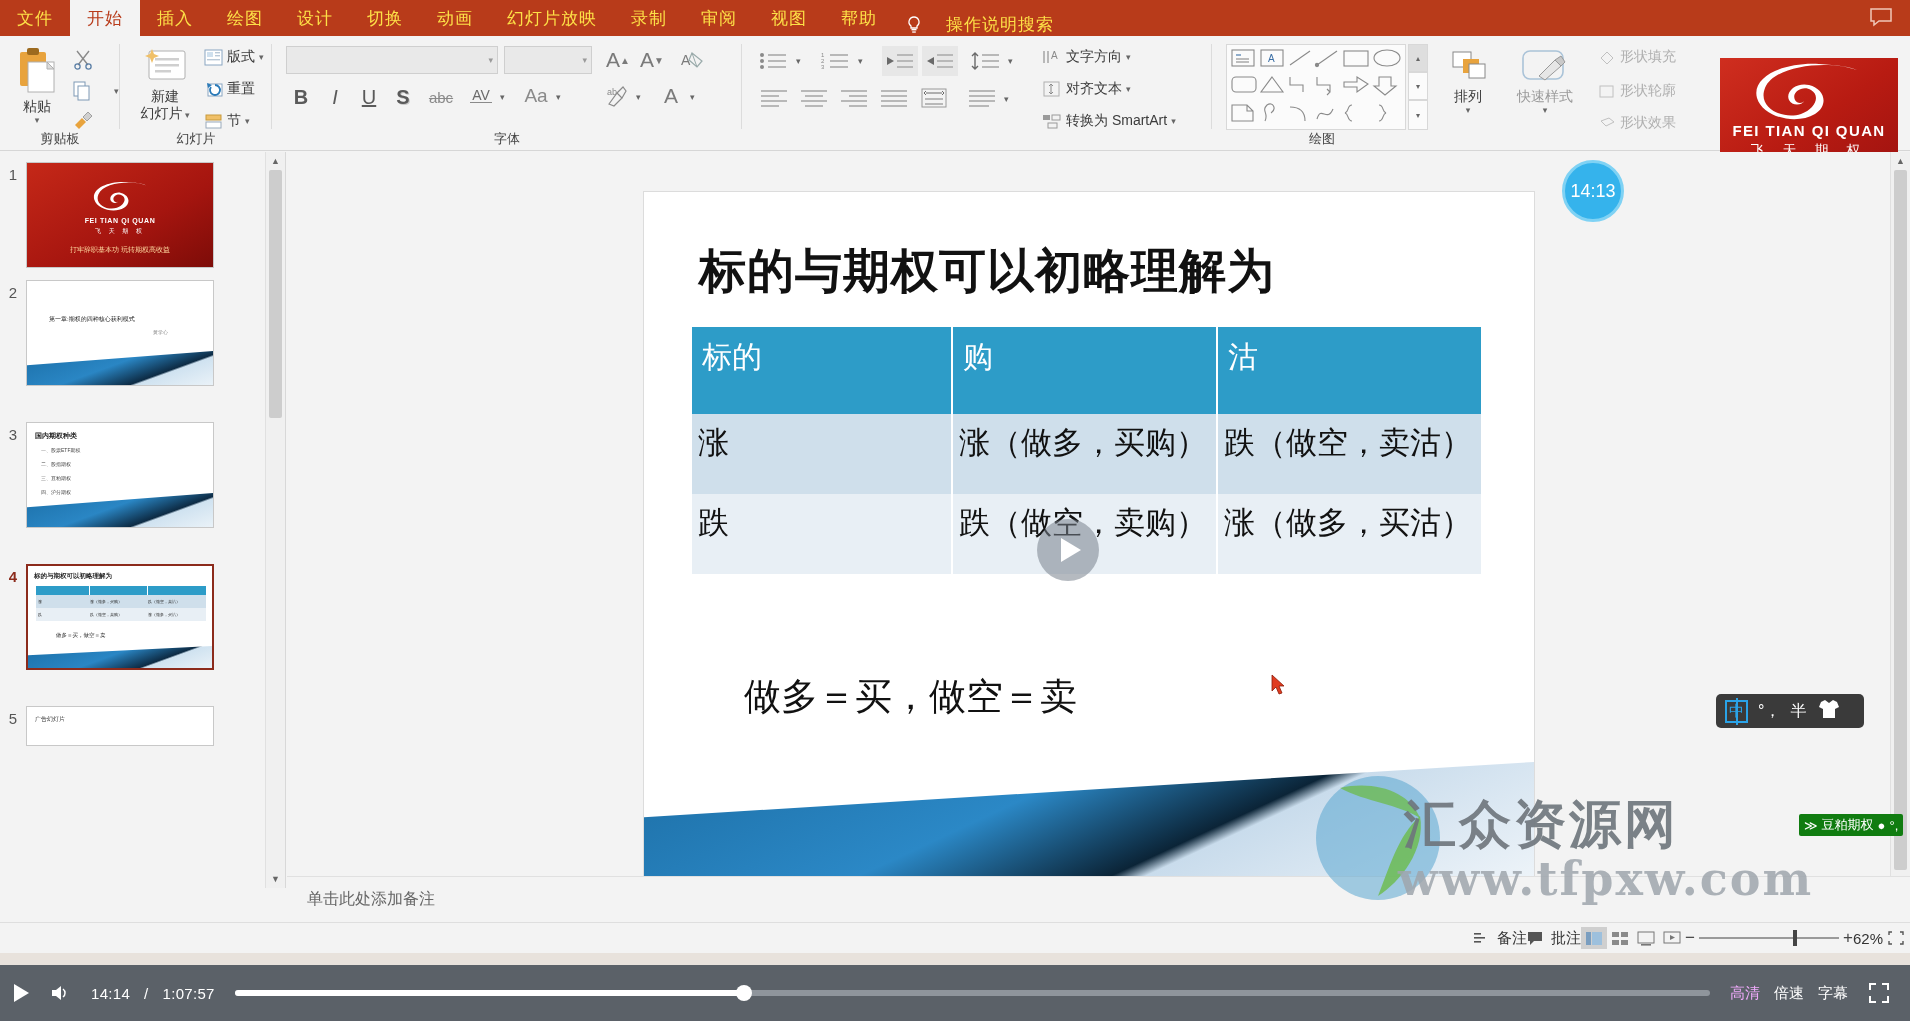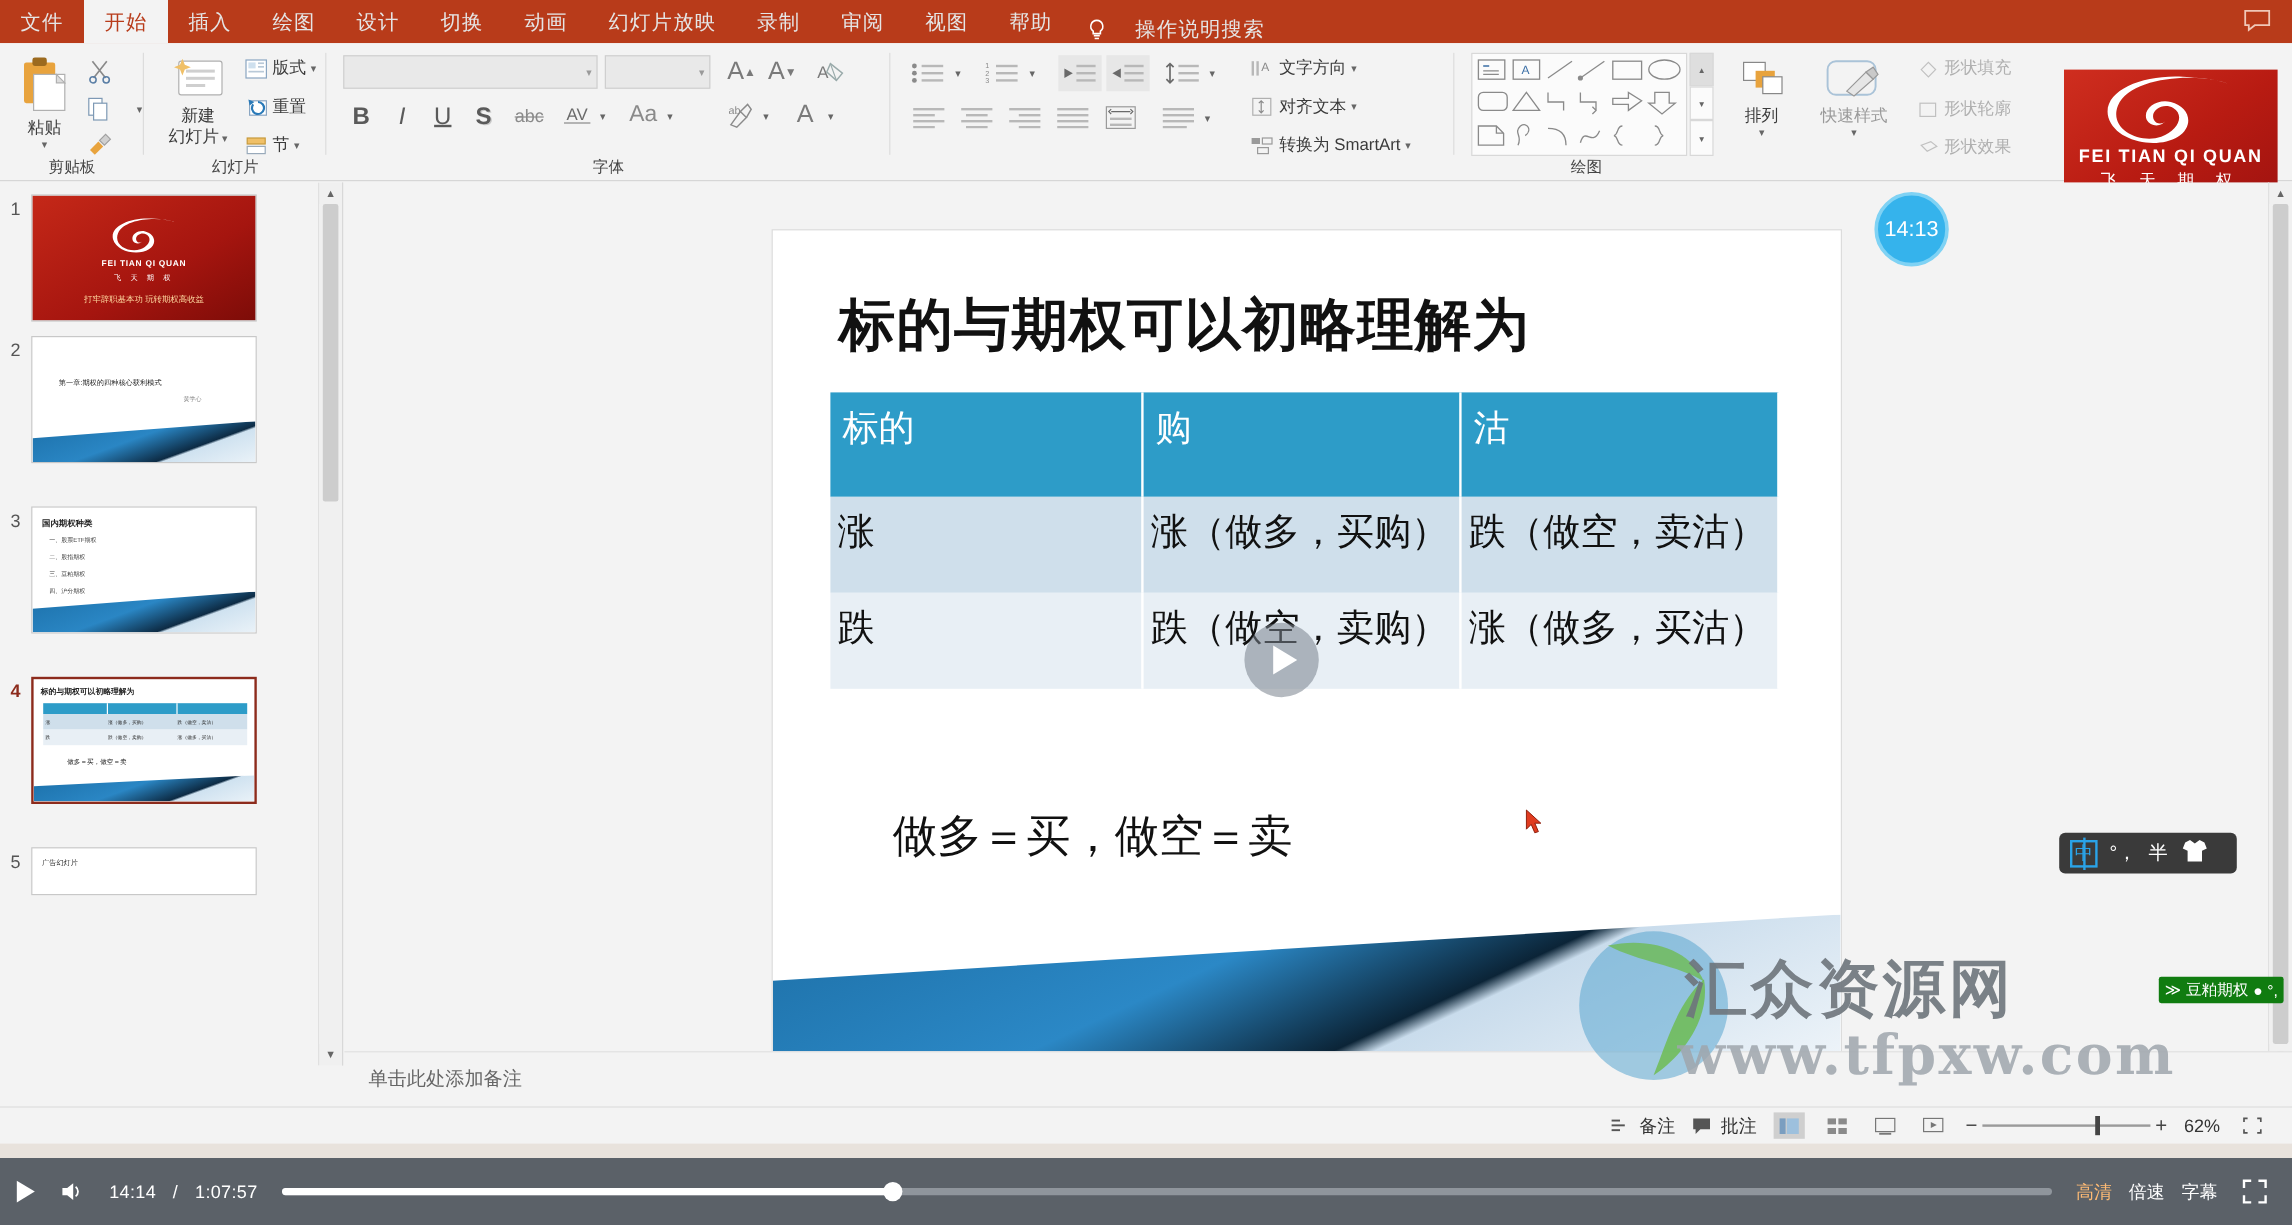--- a/index.html
+++ b/index.html
@@ -8,21 +8,21 @@
     font-family: "Liberation Sans", "DejaVu Sans", sans-serif;
     background:#f3f3f3; position:relative;
   }
   
   #ribbon-tabs {
     position:absolute; left:0; top:0; width:1910px; height:36px;
     background:#b83b1a; display:flex; align-items:flex-end;
   }
   .rtab {
     height:36px; padding:0 17px; display:flex; align-items:center;
-    color:#e5e5e5; font-size:17px; letter-spacing:1px; cursor:default;
+    color:#fde047; font-size:17px; letter-spacing:1px; cursor:default;
     white-space:nowrap;
   }
   .rtab.active { background:#f3f3f3; color:#b83b1a; height:36px; }
   #tell-me { display:flex; align-items:center; gap:24px; margin-left:12px; }
   .bulb { width:16px; height:20px; position:relative; }
   .bulb svg { display:block; }
   #comment-balloon { position:absolute; right:16px; top:6px; width:26px; height:22px; }
 
   
   #ribbon {
@@ -185,21 +185,21 @@
   }
 
   
   #statusbar {
     position:absolute; left:0; right:0; bottom:68px; height:31px;
     background:#f3f3f3; border-top:1px solid #dedede;
     display:flex; align-items:center; font-size:15px; color:#333;
   }
   #statusbar .sitem { display:flex; align-items:center; gap:7px; margin-right:26px; white-space:nowrap; }
   #status-left { display:flex; align-items:center; padding-left:10px; }
-  #status-right { margin-left:auto; display:flex; align-items:center; padding-right:20px; gap:14px; }
+  #status-right { margin-left:auto; display:flex; align-items:center; padding-right:1px; }
   .viewbtn { width:26px; height:22px; display:flex; align-items:center; justify-content:center; }
   .viewbtn.active { background:#cfcfcf; }
   #zoom-slider { position:relative; width:168px; height:20px; display:flex; align-items:center; }
   #zoom-slider .ztrack { position:absolute; left:14px; right:14px; height:2px; background:#9a9a9a; }
   #zoom-slider .zminus, #zoom-slider .zplus {
     position:absolute; font-size:17px; color:#444; line-height:16px;
   }
   #zoom-slider .zminus { left:0; } #zoom-slider .zplus { right:0; }
   #zoom-slider .zhandle {
     position:absolute; left:108px; width:4px; height:16px; background:#444;
@@ -228,21 +228,21 @@
     border-top:9px solid transparent;border-bottom:9px solid transparent;
   }
   #player .ptime { white-space:nowrap; letter-spacing:.3px; }
   #pbar { position:relative; flex:1; height:6px; background:#8f959c; border-radius:3px; margin:0 6px; }
   #pbar .fill { position:absolute; left:0; top:0; bottom:0; width:34.5%; background:#fff; border-radius:3px; }
   #pbar .knob {
     position:absolute; left:34.5%; top:-5px; width:16px; height:16px;
     border-radius:50%; background:#fff; margin-left:-8px;
   }
   #player .popt { white-space:nowrap; }
-  #player .popt.hl { color:#fdba74; }
+  #player .popt.hl { color:#f0abfc; }
 
   
   #ime-bar {
     position:absolute; left:1716px; top:694px; width:148px; height:34px;
     background:#3a3a3a; border-radius:5px; display:flex; align-items:center;
     gap:10px; padding:0 9px; color:#fff; font-size:16px;
   }
   #ime-bar .zh {
     border:2px solid #2aa3e8; color:#2aa3e8; width:23px; height:23px;
     display:flex; align-items:center; justify-content:center; font-size:15px;

